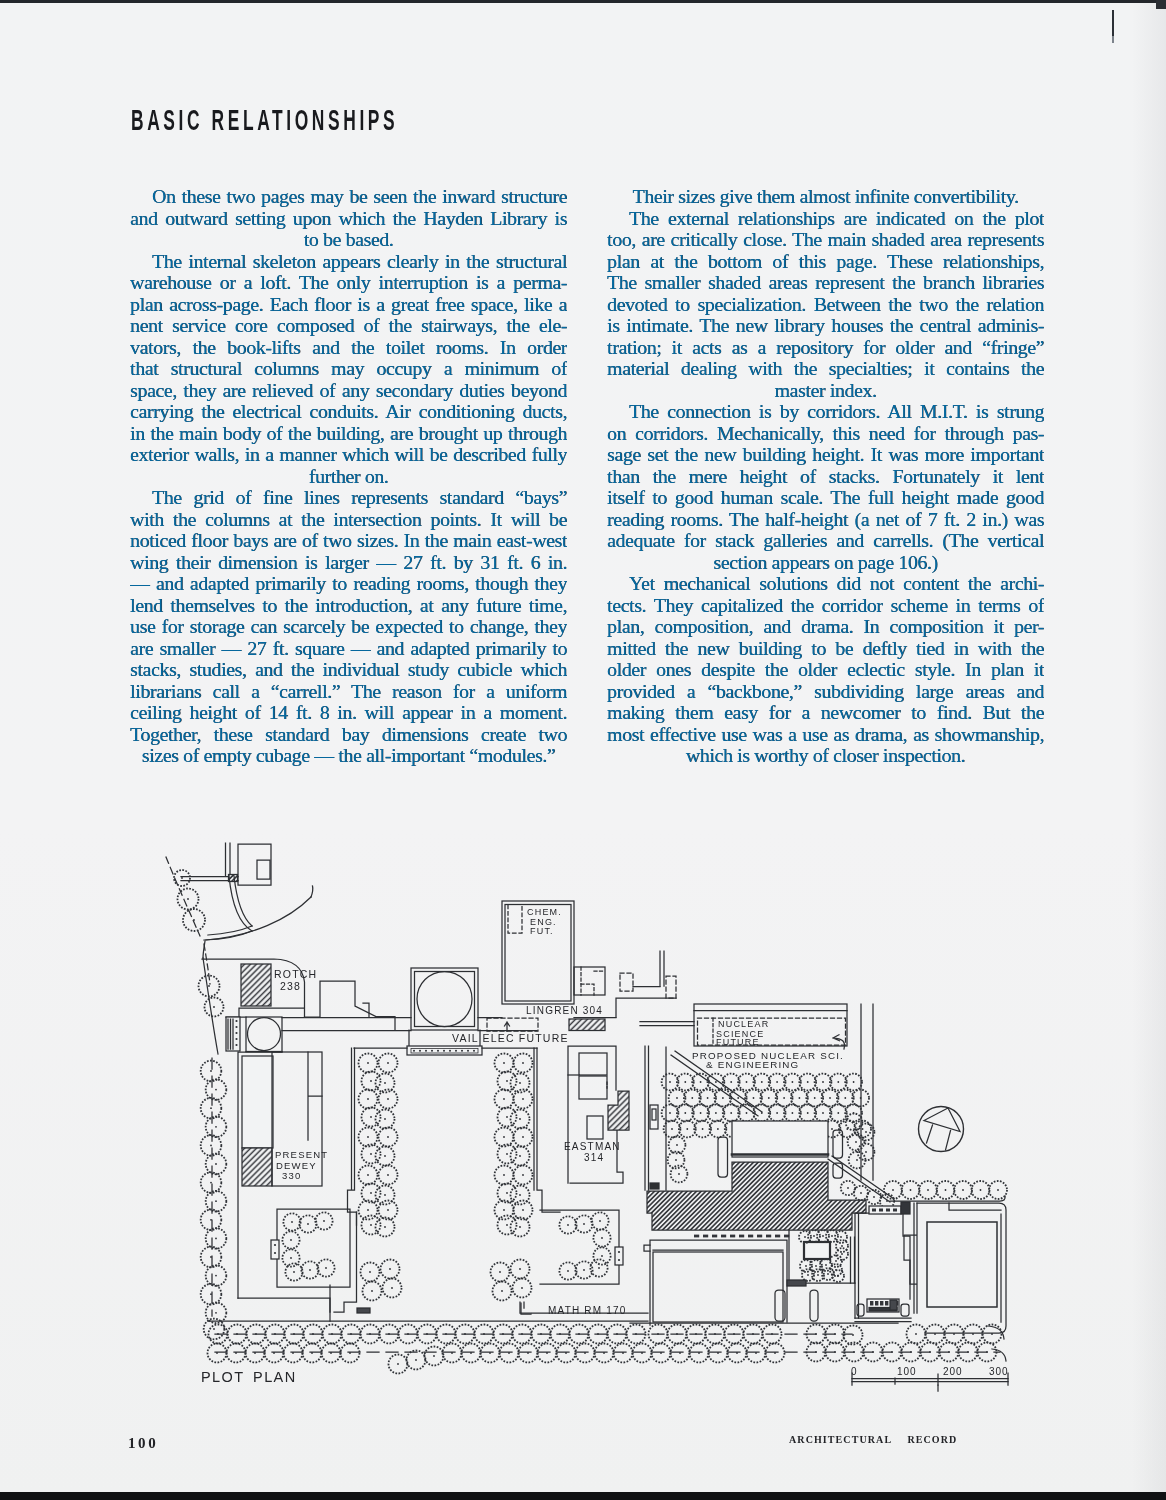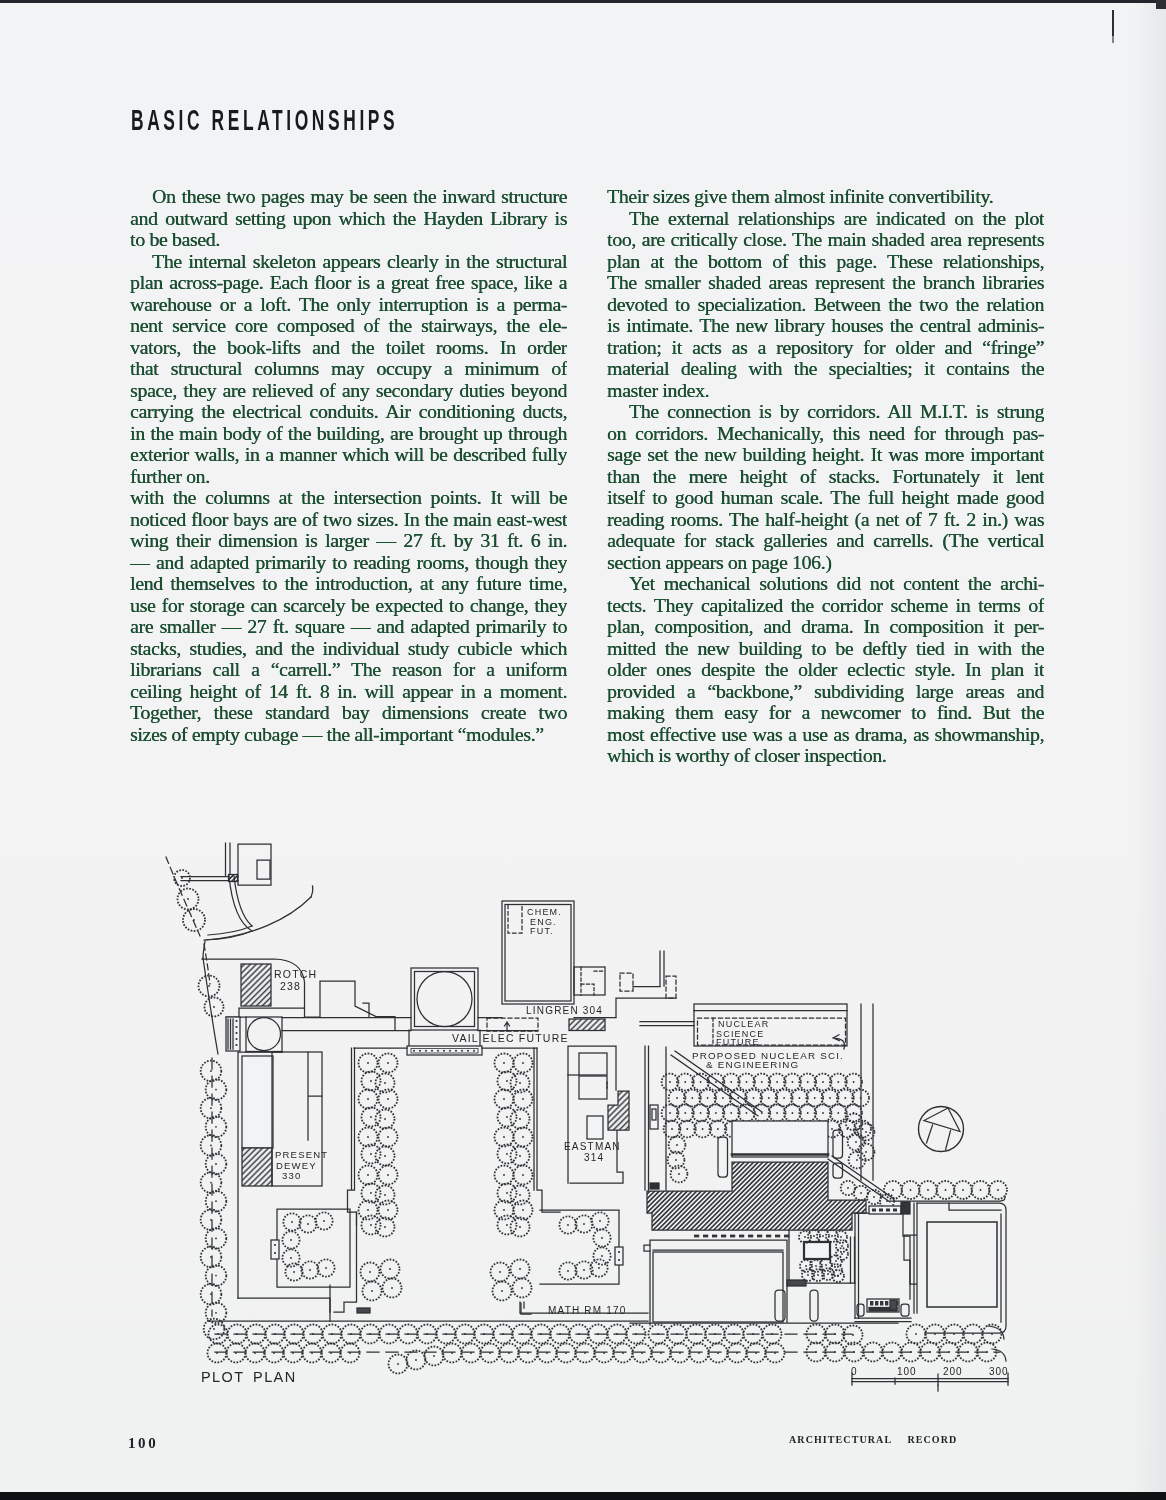--- a/index.html
+++ b/index.html
@@ -8,28 +8,28 @@
 #rb{position:absolute;right:0;top:0;width:34px;height:100%;
 background:linear-gradient(90deg,rgba(150,150,160,0),rgba(150,152,160,.12))}
 #topbar{position:absolute;left:0;top:0;width:100%;height:2.5px;background:#23262b}
 #tr{position:absolute;right:0;top:0;width:10px;height:9px;background:#2a2d33}
 #botbar{position:absolute;left:0;bottom:0;width:100%;height:8.5px;background:#101113}
 #tick{position:absolute;left:1111.5px;top:10px;width:2.6px;height:26px;background:#2c3036}
 #tick:after{content:"";position:absolute;left:.5px;top:26px;width:1.6px;height:7px;background:#7d838b}
 #title{position:absolute;left:131px;top:104px;font-family:"Liberation Sans",sans-serif;
 font-weight:bold;font-size:29px;letter-spacing:6px;color:#191a1e;
 transform:scaleX(.60);transform-origin:0 0;white-space:nowrap}
-.col{position:absolute;top:186px;width:437px;font-size:19.8px;letter-spacing:-0.35px;color:#14532d;text-shadow:0.35px 0 0 rgba(23,24,29,.85)}
+.col{position:absolute;top:186px;width:437px;font-size:19.8px;letter-spacing:-0.35px;color:#0369a1;text-shadow:0.35px 0 0 rgba(23,24,29,.85)}
 #lcol{left:130px}
 #rcol{left:607px}
 .ln{height:21.5px;line-height:21.5px;text-align:justify;overflow:hidden;white-space:normal}
 .ln{white-space:normal}
 .ln:after{content:"";display:inline-block;width:100%}
 .in{text-indent:22px}
-.lt{text-align:left}
+.lt{text-align:center}
 .lt:after{content:none}
 #plan{position:absolute;left:0;top:0}
 #plan .w{stroke:#2d2f33;stroke-width:1.25;fill:none;stroke-linecap:square}
 #plan .wd{fill:#33353a;stroke:none}
 #plan .t{stroke:#303338;stroke-width:1.8;fill:none;stroke-dasharray:1.7,1.45}
 #plan .td{fill:#2f3136;stroke:none}
 #plan text{font-family:"Liberation Sans",sans-serif}
 #plan .pl{fill:#25262a;font-size:10.5px;letter-spacing:1.2px}
 #plan .ps{fill:#25262a;font-size:10px;letter-spacing:1px}
 #pg{position:absolute;left:128px;top:1434.5px;font-size:15px;font-weight:bold;
@@ -49,30 +49,31 @@
 
 <div id="botbar"></div>
 
 <div id="title">BASIC RELATIONSHIPS</div>
 
 <div class="col" id="lcol">
 <div class="ln in">On these two pages may be seen the inward structure</div>
 <div class="ln">and outward setting upon which the Hayden Library is</div>
 <div class="ln lt">to be based.</div>
 <div class="ln in">The internal skeleton appears clearly in the structural</div>
+<div class="ln">warehouse or a loft. The only interruption is a perma-</div>
 <div class="ln">plan across-page. Each floor is a great free space, like a</div>
-<div class="ln">warehouse or a loft. The only interruption is a perma-</div>
 <div class="ln">nent service core composed of the stairways, the ele-</div>
 <div class="ln">vators, the book-lifts and the toilet rooms. In order</div>
 <div class="ln">that structural columns may occupy a minimum of</div>
 <div class="ln">space, they are relieved of any secondary duties beyond</div>
 <div class="ln">carrying the electrical conduits. Air conditioning ducts,</div>
 <div class="ln">in the main body of the building, are brought up through</div>
 <div class="ln">exterior walls, in a manner which will be described fully</div>
 <div class="ln lt">further on.</div>
+<div class="ln in">The grid of fine lines represents standard “bays”</div>
 <div class="ln">with the columns at the intersection points. It will be</div>
 <div class="ln">noticed floor bays are of two sizes. In the main east-west</div>
 <div class="ln">wing their dimension is larger — 27 ft. by 31 ft. 6 in.</div>
 <div class="ln">— and adapted primarily to reading rooms, though they</div>
 <div class="ln">lend themselves to the introduction, at any future time,</div>
 <div class="ln">use for storage can scarcely be expected to change, they</div>
 <div class="ln">are smaller — 27 ft. square — and adapted primarily to</div>
 <div class="ln">stacks, studies, and the individual study cubicle which</div>
 <div class="ln">librarians call a “carrell.” The reason for a uniform</div>
 <div class="ln">ceiling height of 14 ft. 8 in. will appear in a moment.</div>

